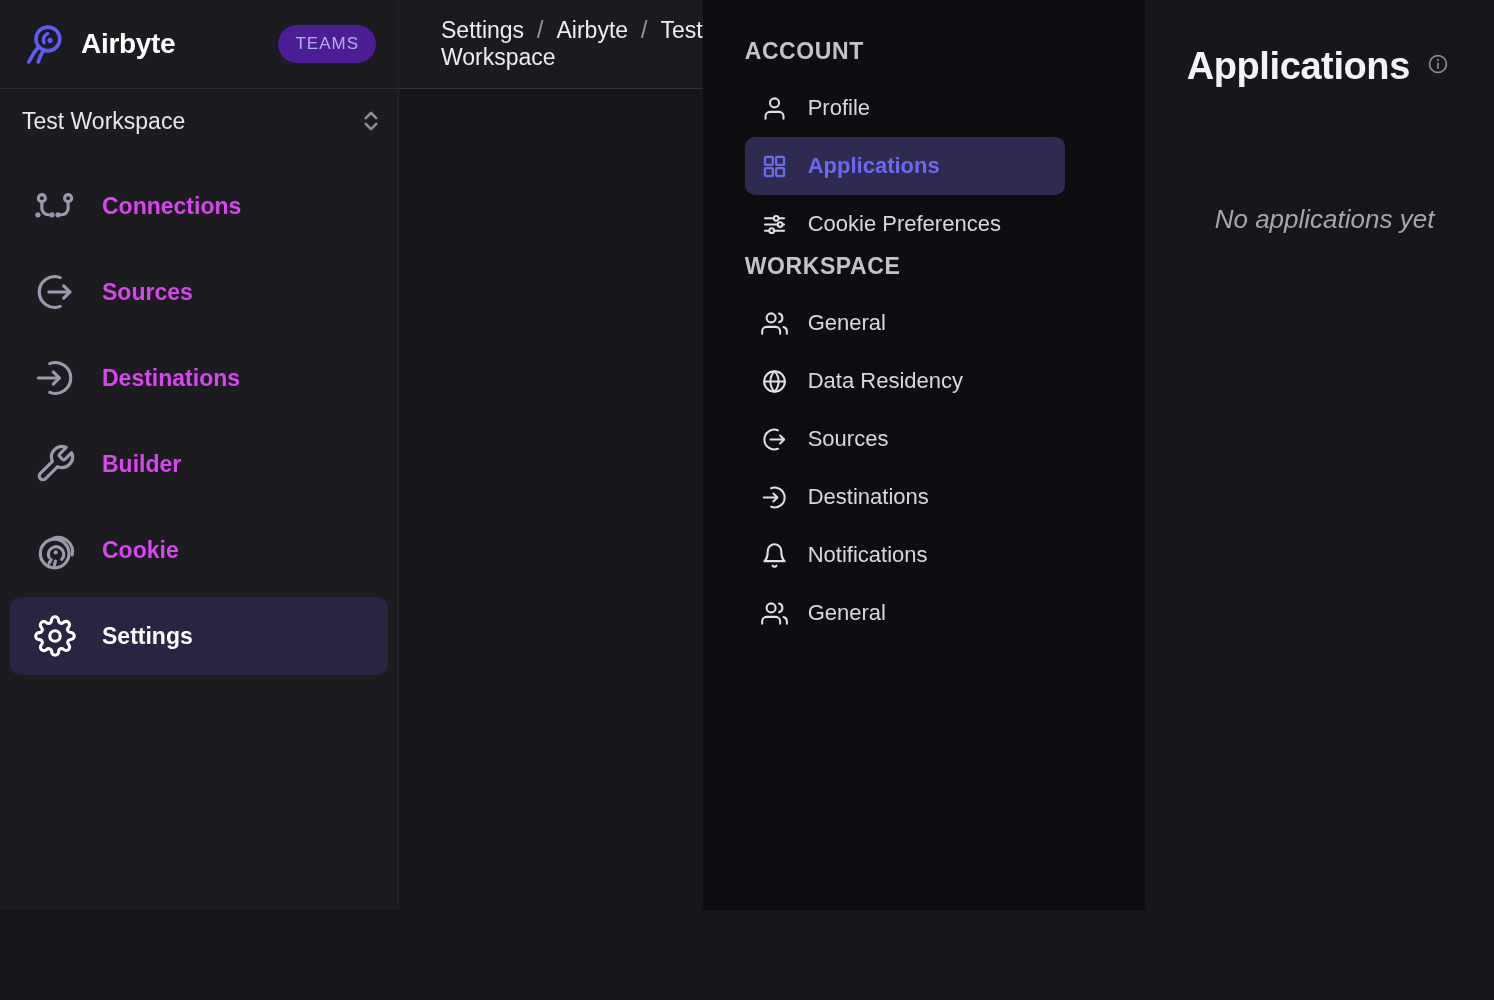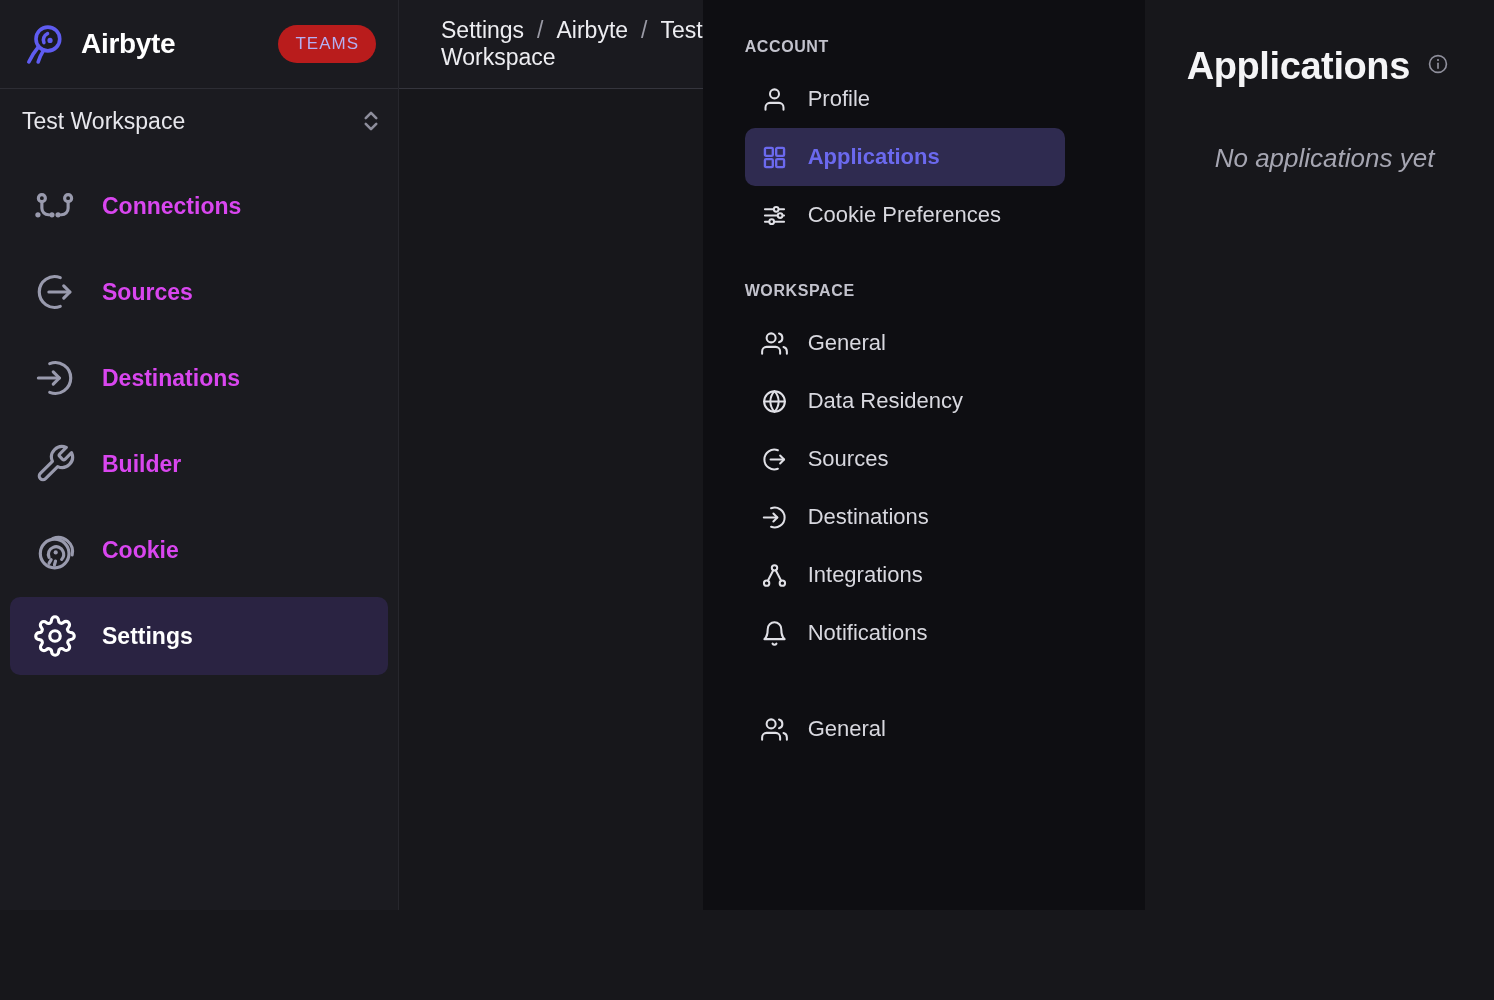--- a/index.html
+++ b/index.html
@@ -17,21 +17,21 @@
     border-right:1px solid #27272d;box-sizing:border-box;
     display:flex;flex-direction:column;
   }
   .logo-row{
     height:89px;flex:0 0 89px;display:flex;align-items:center;
     padding:0 22px;border-bottom:1px solid #2d2d34;box-sizing:border-box;
   }
   .logo-mark svg{width:46px;height:46px;display:block;color:#5f5cf0;}
   .brand-name{color:#ffffff;font-size:28px;font-weight:700;margin-left:13px;letter-spacing:-0.3px;}
   .teams-badge{
-    margin-left:auto;background:#b91c1c;color:#b4aff2;
+    margin-left:auto;background:#4c1d95;color:#b4aff2;
     font-size:17px;font-weight:500;letter-spacing:1px;
     padding:9px 17px;border-radius:999px;
   }
   .ws-row{
     height:64px;display:flex;align-items:center;justify-content:space-between;
     padding:0 13px 0 22px;color:#e7e7ec;font-size:23px;
   }
   .ws-row .updown svg{width:28px;height:28px;display:block;color:#8e8e9c;}
   .side-nav{list-style:none;margin:0;padding:14px 10px 0;}
   .side-nav li{
@@ -54,41 +54,41 @@
   .crumb{cursor:pointer;}
   .crumb-sep{color:#9a9aa5;margin:0 13px;}
   .content{flex:1;display:flex;min-height:0;}
 
   
   .snav{
     width:442px;flex:0 0 442px;background:#0e0e12;
     padding:38px 0 0 42px;box-sizing:border-box;
   }
   .snav-section h3{
-    margin:0 0 14px;font-size:16px;font-weight:700;
+    margin:0 0 14px;font-size:23px;font-weight:700;
     letter-spacing:0.6px;color:#c3c3cd;
   }
-  .snav-section + .snav-section{margin-top:38px;}
+  .snav-section + .snav-section{}
   .snav ul{list-style:none;margin:0;padding:0;}
   .snav li{
     width:320px;height:58px;border-radius:10px;box-sizing:border-box;
     display:flex;align-items:center;gap:20px;padding:0 16px;
     color:#d8d8df;font-size:22px;font-weight:500;cursor:pointer;
   }
   .snav .nav-icon svg{width:27px;height:27px;display:block;color:#e0e0e6;}
   .snav li.active{background:#2f2b50;color:#6b69ee;font-weight:700;}
   .snav li.active .nav-icon svg{color:#6b69ee;}
 
   
   .main{flex:1;background:#17171b;padding:46px 40px 0 42px;box-sizing:border-box;}
   .page-title-row{display:flex;align-items:flex-start;gap:17px;}
   .page-title{margin:0;font-size:38px;font-weight:700;color:#f4f4f6;letter-spacing:-0.4px;line-height:1.1;}
   .info-btn svg{width:22px;height:22px;display:block;color:#8f8f9c;margin-top:7px;}
   .info-btn{cursor:pointer;background:none;border:none;padding:0;}
-  .empty-state{margin:55px 0 0 28px;font-size:26px;font-style:italic;color:#a6a6b2;}
+  .empty-state{margin:116px 0 0 28px;font-size:26px;font-style:italic;color:#a6a6b2;}
 </style>
 </head>
 <body>
 
 <svg width="0" height="0" style="position:absolute" aria-hidden="true">
   <defs>
     <symbol id="i-logo" viewBox="0 0 64 64">
       <g fill="none" stroke="currentColor" stroke-width="5" stroke-linecap="round" stroke-linejoin="round">
         <circle cx="36" cy="25" r="16.5"></circle>
         <path d="M22.5 36.5C17 43 12.5 50.5 9.5 57"></path>
@@ -363,28 +363,20 @@
               <span class="nav-icon">
                   <svg>
                     <use href="#i-dest"></use>
                   </svg>
                 </span>
               <span>Destinations</span>
             </li>
             <li>
               <span class="nav-icon">
                   <svg>
-                    <use href="#i-molecule"></use>
-                  </svg>
-                </span>
-              <span>Integrations</span>
-            </li>
-            <li>
-              <span class="nav-icon">
-                  <svg>
                     <use href="#i-bell"></use>
                   </svg>
                 </span>
               <span>Notifications</span>
             </li>
           </ul>
         </div>
 
         <div class="snav-section">
           <ul>

